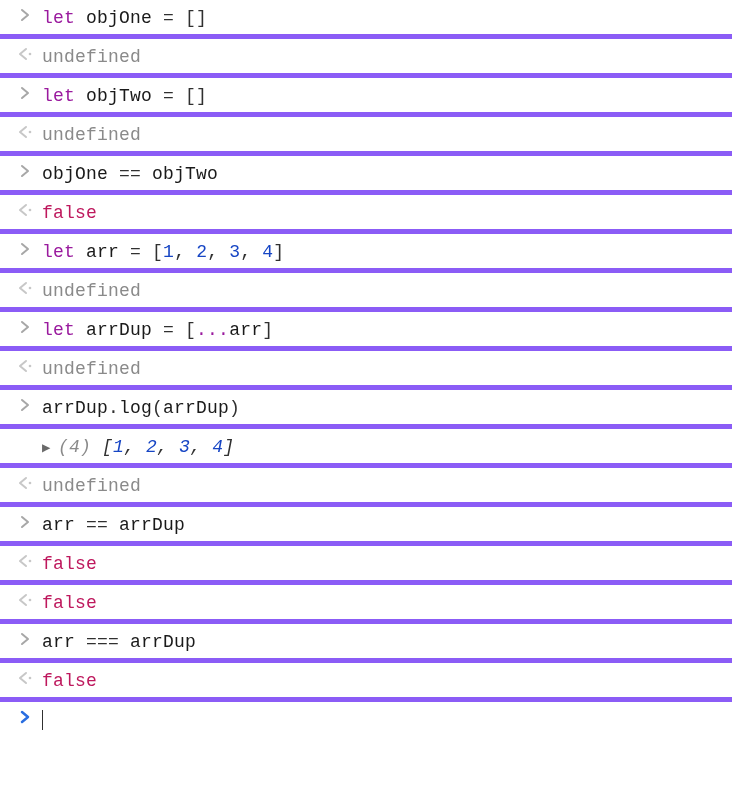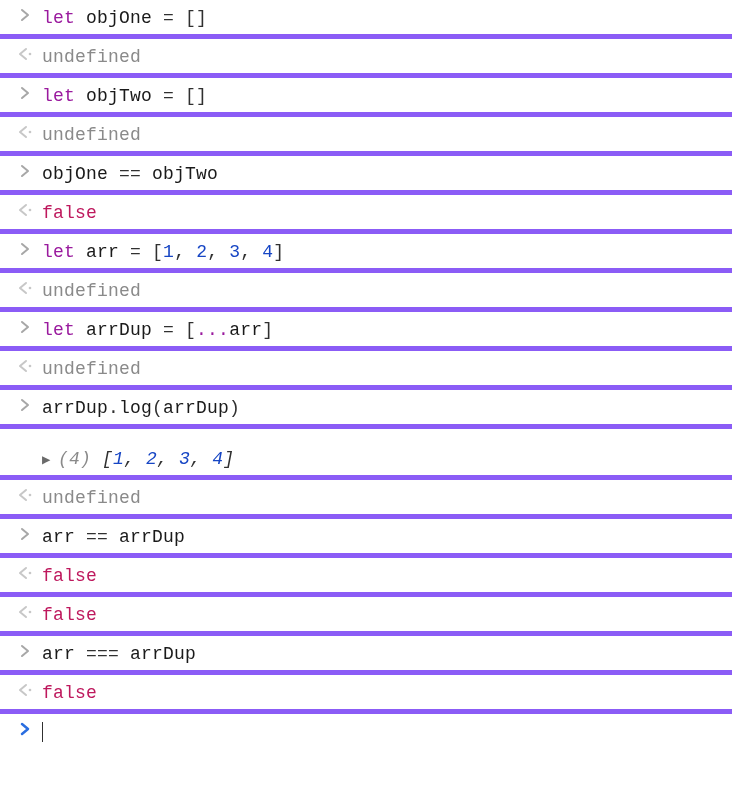--- a/index.html
+++ b/index.html
@@ -37,21 +37,21 @@
     .marker svg { display: block; }
 
     
     .c-keyword { color: #9a1a9e; }   
     .c-var     { color: #1a1a1a; }    
     .c-op      { color: #303030; }
     .c-punct   { color: #303030; }
     .c-num     { color: #1645c4; }    
     .c-bool    { color: #be185d; }    
     .c-undef   { color: #8a8a8a; }
-    .row.log    .content { color: #303030; font-style: italic; margin-top: 12px; }
+    .row.log    .content { color: #303030; font-style: italic; }
 
     .active-caret {
       display: inline-block;
       width: 1px;
       height: 20px;
       background: #303030;
       vertical-align: middle;
     }
 
     .expand-tri {

